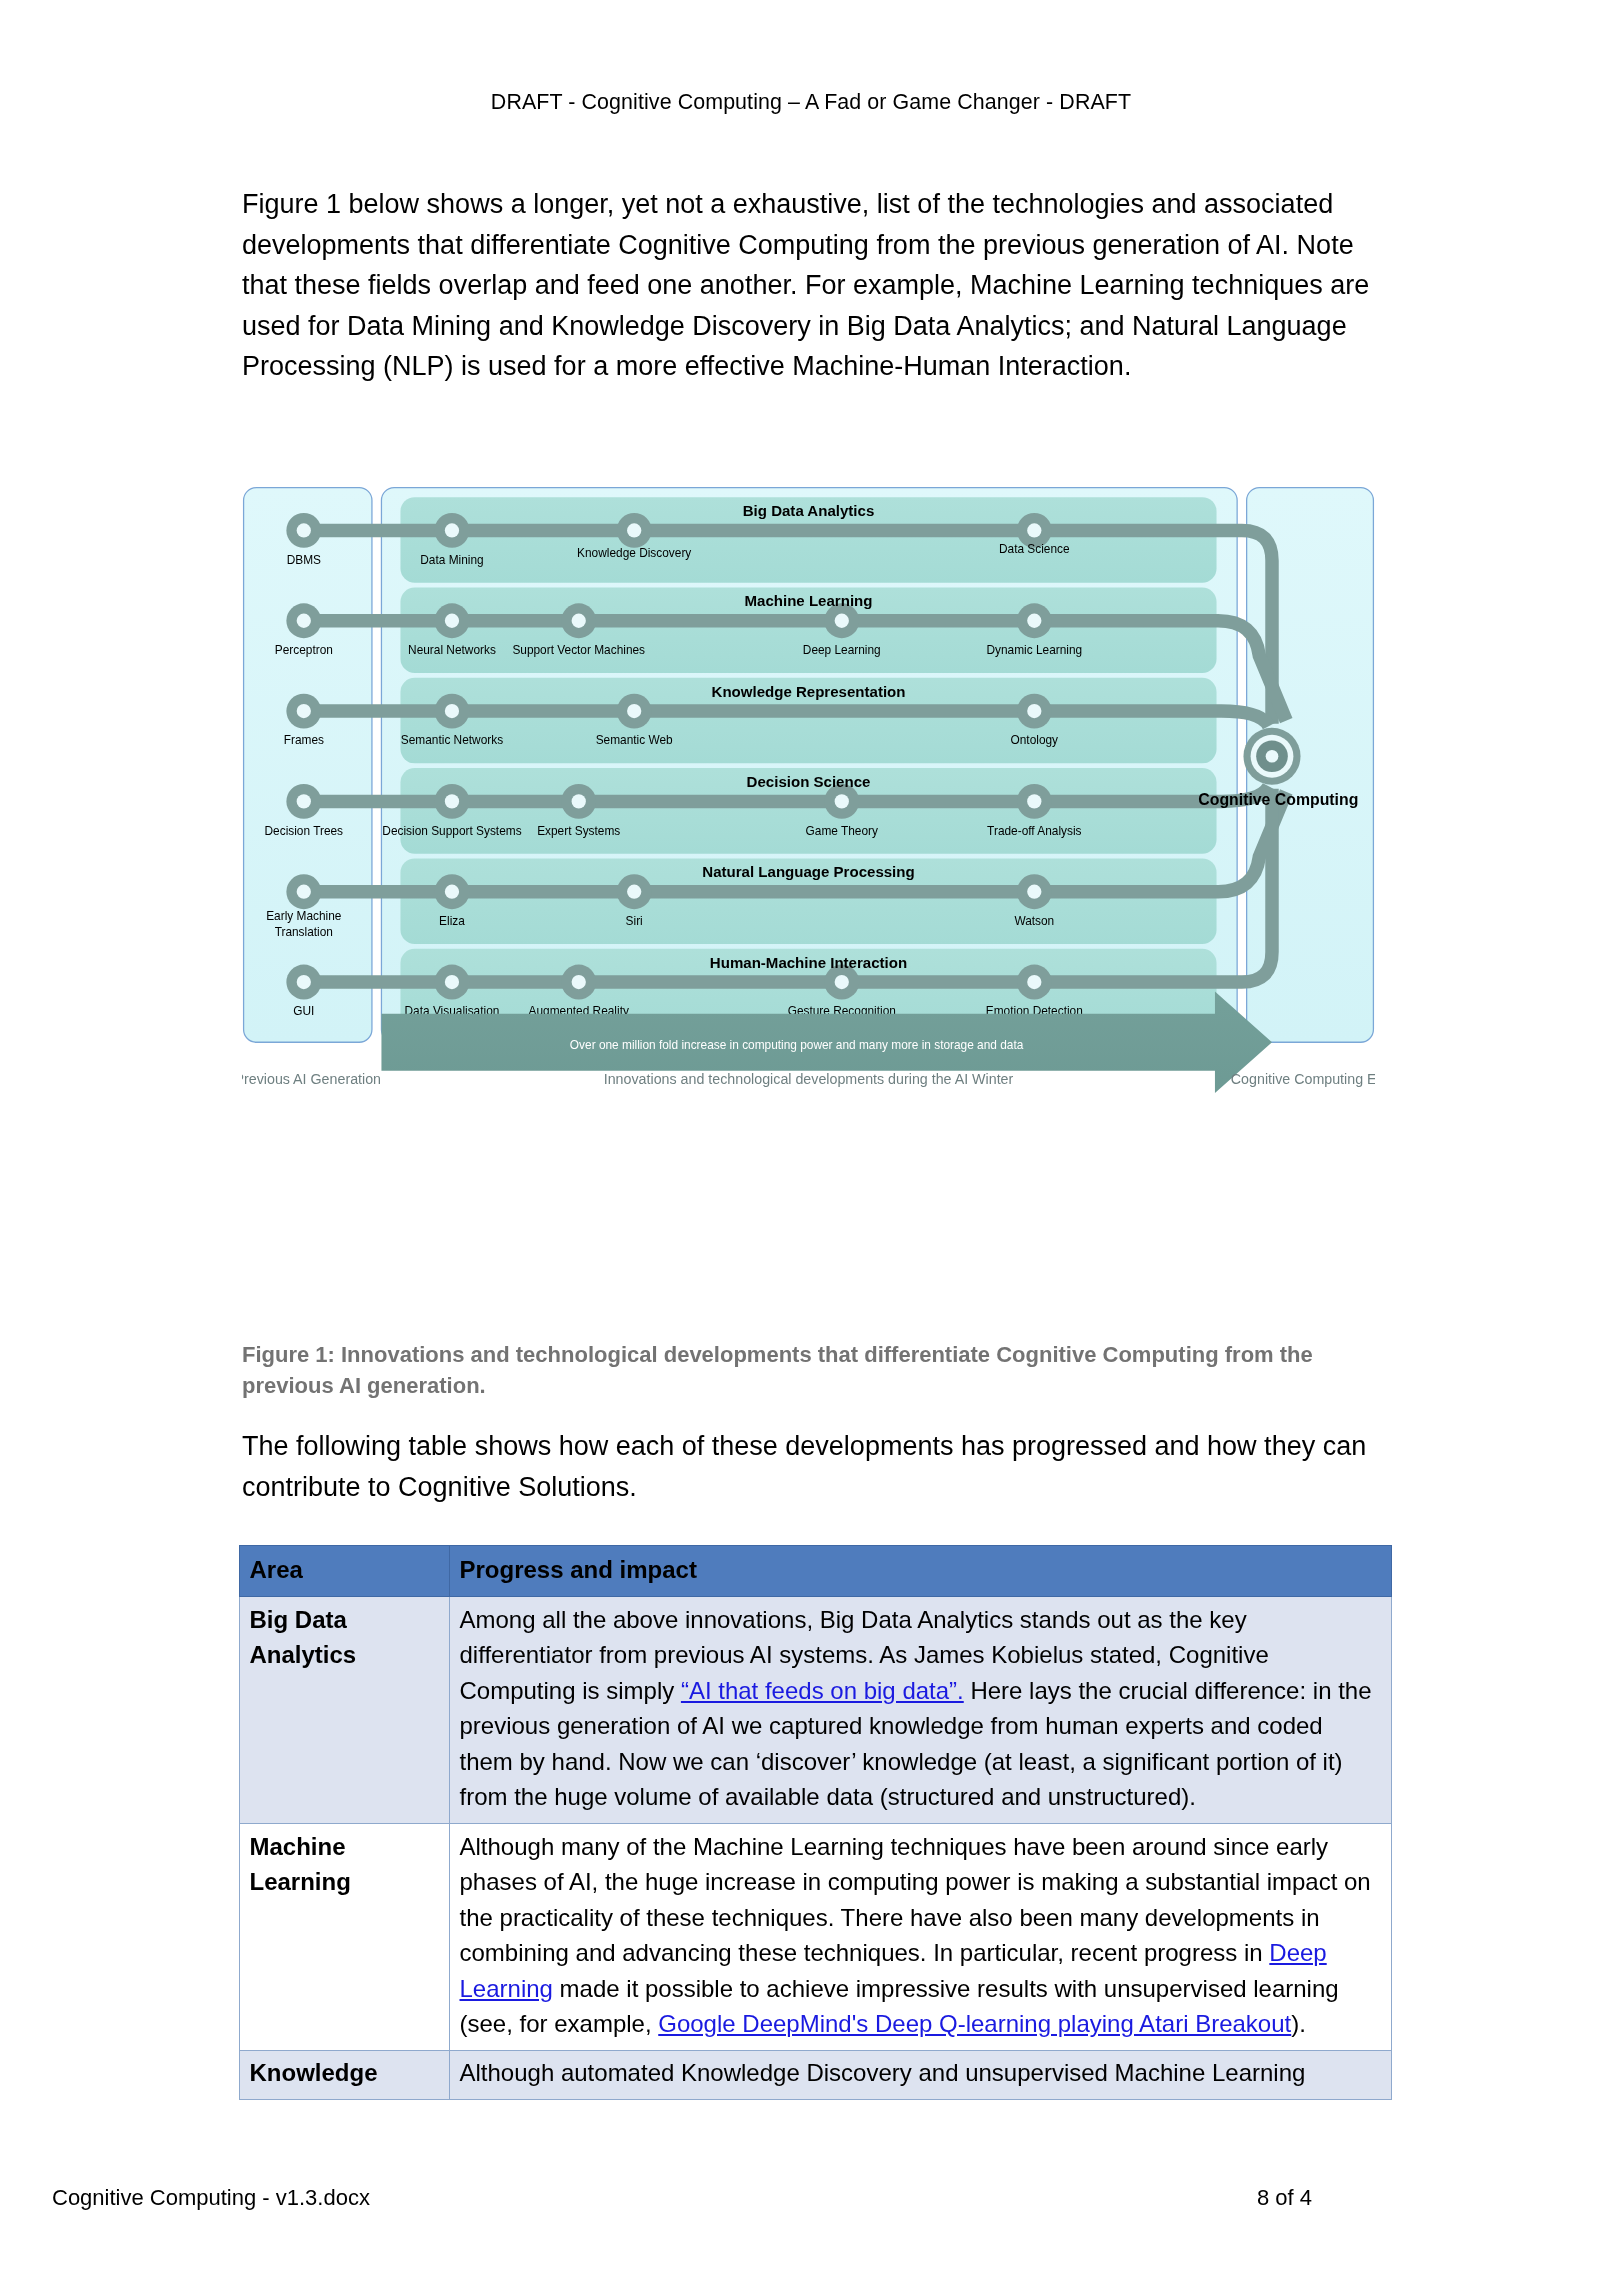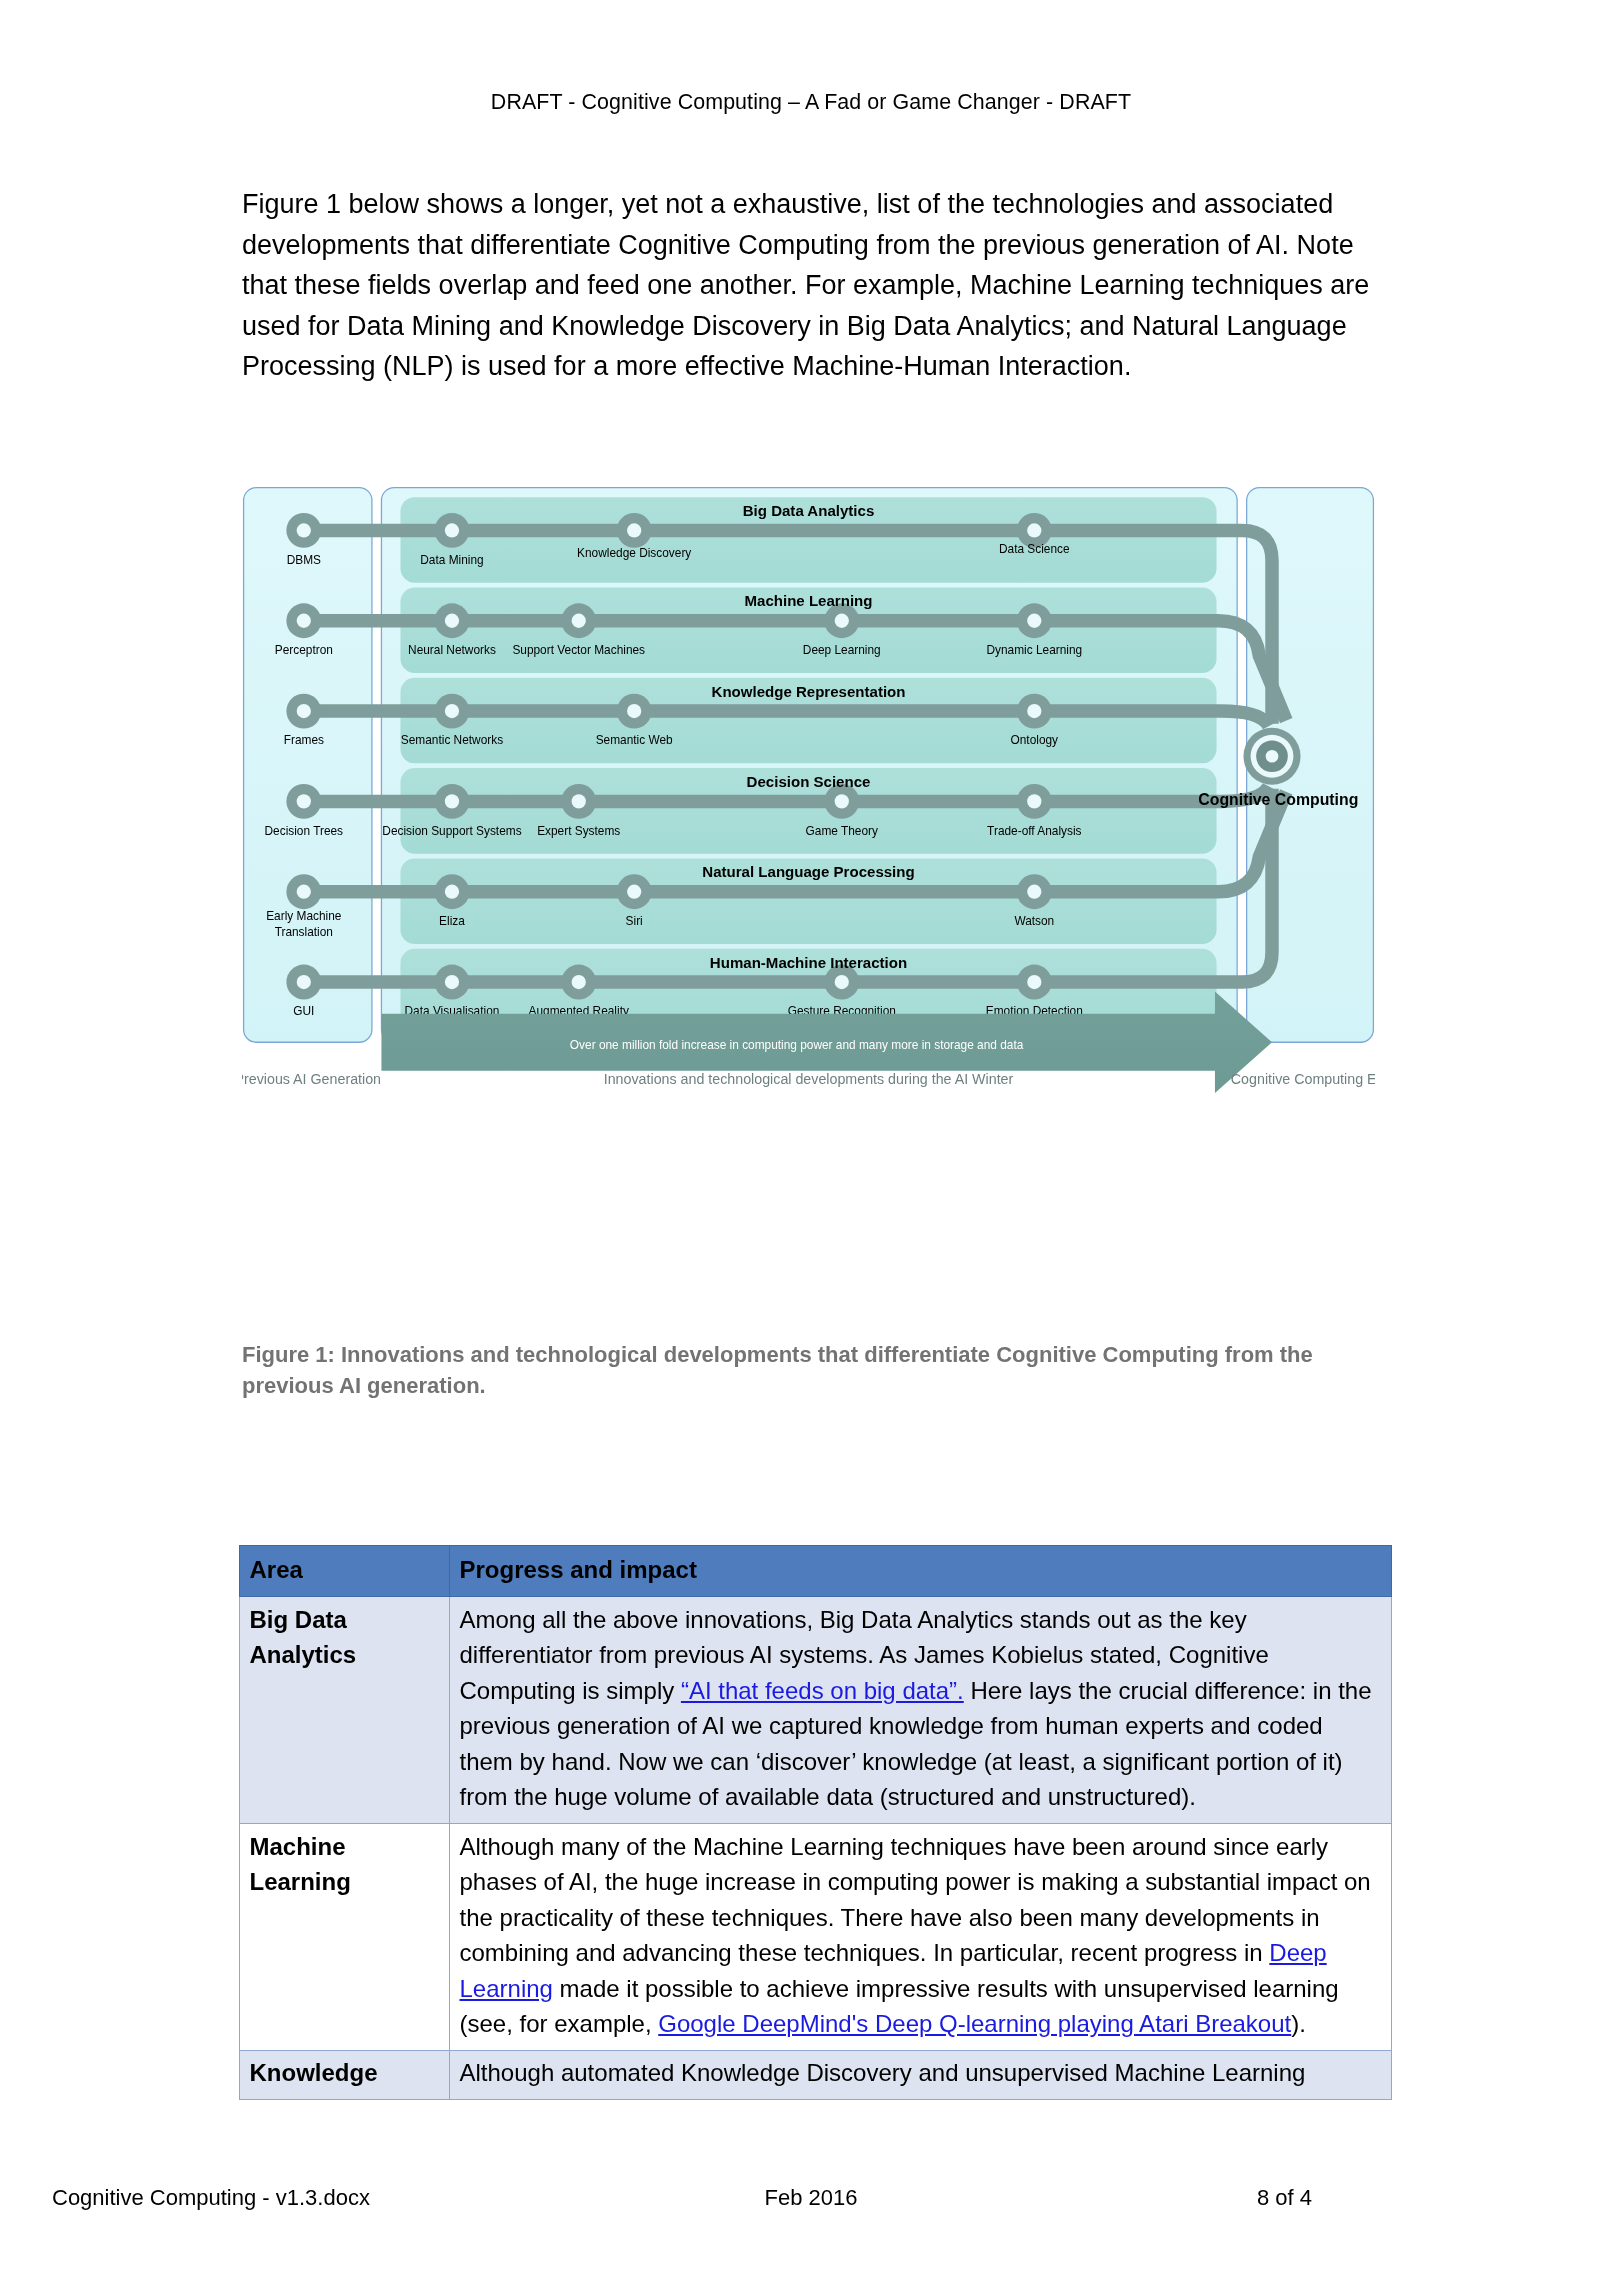--- a/index.html
+++ b/index.html
@@ -300,20 +300,23 @@
       <g font-family="Liberation Sans, sans-serif" font-size="18" fill="#6e7f80">
         <text x="83" y="755" text-anchor="middle">Previous AI Generation</text>
         <text x="715" y="755" text-anchor="middle">Innovations and technological developments during the AI Winter</text>
         <text x="1348" y="755" text-anchor="middle">Cognitive Computing Era</text>
       </g>
     </svg>
   </div>
 
   <div class="figcaption">Figure 1: Innovations and technological developments that differentiate Cognitive Computing from the previous AI generation.</div>
 
+  <div class="body-col" id="para-after" style="top:1426px;">
+    <p class="para">The following table shows how each of these developments has progressed and how they can contribute to Cognitive Solutions.</p>
+  </div>
 
   <table class="tbl">
     <colgroup>
         <col class="c-area">
         <col>
       </colgroup>
     <thead>
       <tr>
         <th>Area</th>
         <th>Progress and impact</th>
@@ -330,18 +333,17 @@
       </tr>
       <tr class="row-alt">
         <td class="area">Knowledge</td>
         <td>Although automated Knowledge Discovery and unsupervised Machine Learning</td>
       </tr>
     </tbody>
   </table>
 
   <div class="doc-footer">
     <span class="foot-left">Cognitive Computing - v1.3.docx</span>
-    <span class="foot-center">Feb 2016</span>
     <span class="foot-right">8 of 4</span>
   </div>
 
 </div>
 
 
 </body></html>

